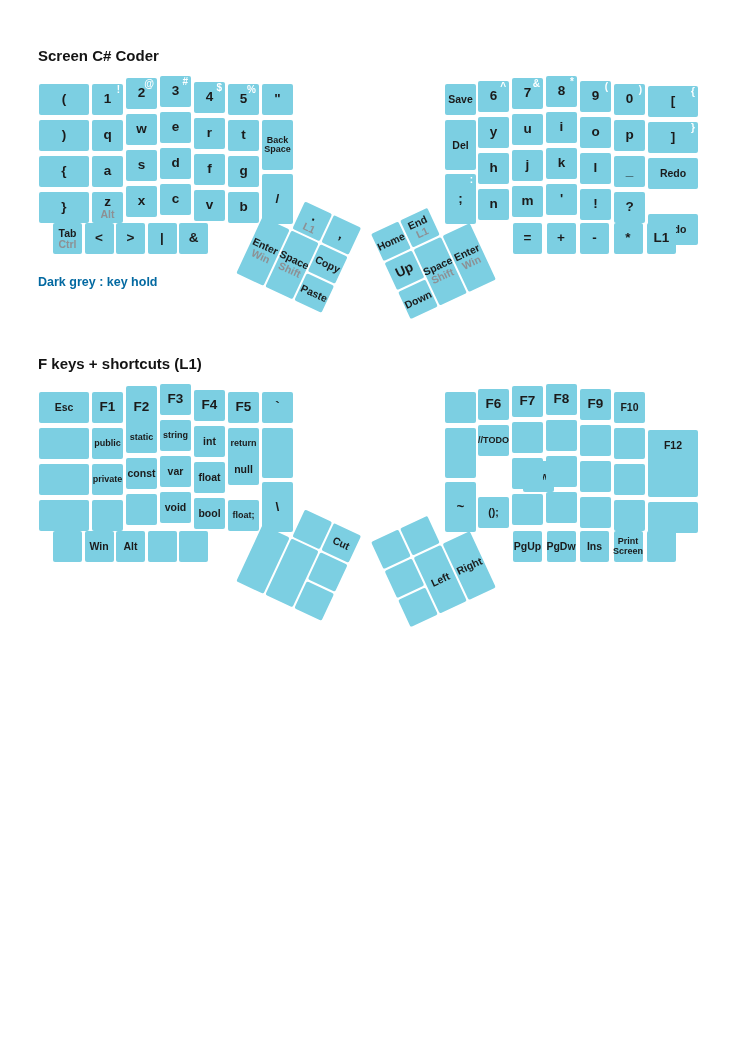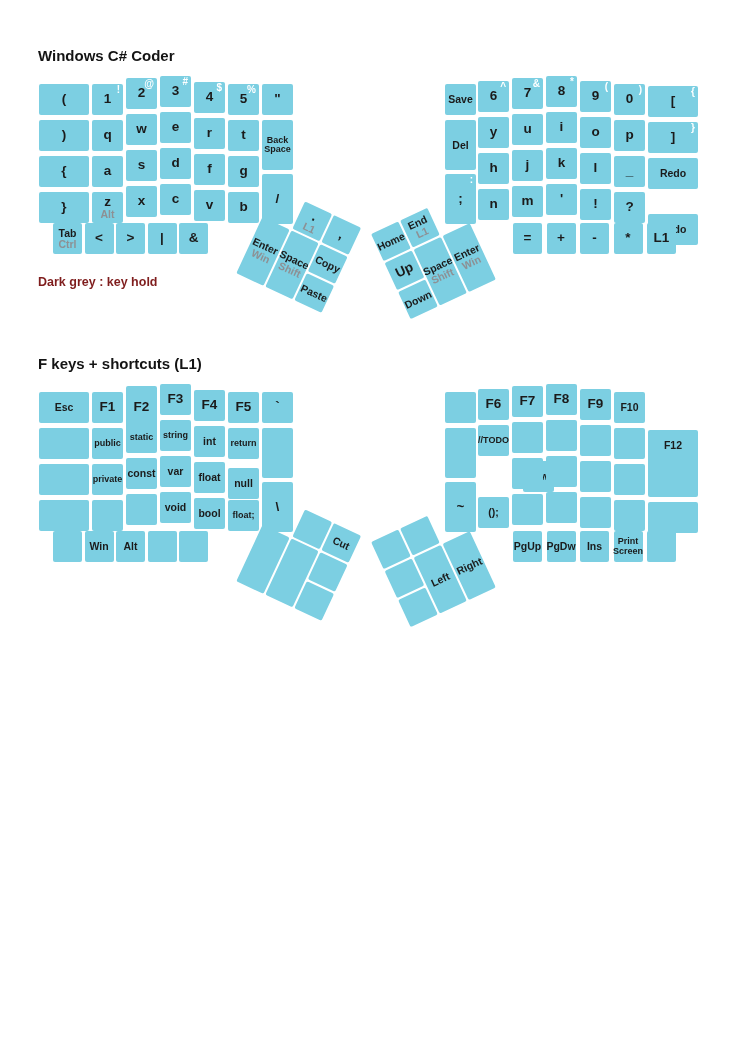--- a/index.html
+++ b/index.html
@@ -2,21 +2,21 @@
 <html style="--key-color: #7ccfe2; --hold-color: #8d9094; --sup-color: #ffffff;"><head>
 <meta charset="utf-8">
 <style>
   html,body{margin:0;padding:0;}
   body{
     width:736px;height:1041px;background:#ffffff;position:relative;
     font-family:"Liberation Sans",sans-serif;overflow:hidden;
   }
   .stage{position:absolute;left:0;top:0;width:736px;height:1041px;}
   .title{position:absolute;font-weight:700;font-size:15px;color:#141414;white-space:nowrap;}
-  .note{position:absolute;font-weight:700;font-size:12.5px;color:#7f1d1d;white-space:nowrap;}
+  .note{position:absolute;font-weight:700;font-size:12.5px;color:#0369a1;white-space:nowrap;}
   .key{
     position:absolute;background:var(--key-color,#7ccfe2);border-radius:2px;
     display:flex;flex-direction:column;align-items:center;justify-content:center;
     text-align:center;color:#1b1b1b;font-weight:700;line-height:1.04;
     box-sizing:border-box;padding:1px;
   }
   .key .klabel{display:block;white-space:normal;word-break:normal;}
   .fs-lg .klabel{font-size:13.5px;}
   .fs-md .klabel{font-size:10.5px;}
   .fs-sm .klabel{font-size:9px;}
@@ -24,21 +24,21 @@
     position:absolute;top:0px;right:3px;color:var(--sup-color,#ffffff);
     font-size:10px;font-weight:700;line-height:1.1;
   }
   .key .hold{color:var(--hold-color,#8d9094);font-size:10.5px;font-weight:700;}
   .thumb{position:absolute;width:94px;height:94px;transform-origin:0 0;}
 </style>
 </head>
 <body>
 
 <div class="stage" id="stage">
-  <div class="title" style="left:38px;top:47px;">Windows C# Coder</div>
+  <div class="title" style="left:38px;top:47px;">Screen C# Coder</div>
   <div class="note" style="left:38px;top:275px;">Dark grey : key hold</div>
   <div class="title" style="left:38px;top:355px;">F keys + shortcuts (L1)</div>
 <div class="thumb" style="left: 276px; top: 188px; transform: rotate(25deg);">
       <div class="key fs-lg" style="left: 32px; top: 0px; width: 30px; height: 30px;">
         <span class="klabel">.</span>
         <span class="hold">L1</span>
       </div>
       <div class="key fs-lg" style="left: 64px; top: 0px; width: 30px; height: 30px;">
         <span class="klabel">,</span>
       </div>
@@ -386,21 +386,21 @@
     </div>
     <div class="key fs-md" style="left: 194px; top: 498px; width: 31px; height: 31px;">
       <span class="klabel">bool</span>
     </div>
     <div class="key fs-lg" style="left: 228px; top: 392px; width: 31px; height: 31px;">
       <span class="klabel">F5</span>
     </div>
     <div class="key fs-sm" style="left: 228px; top: 428px; width: 31px; height: 31px;">
       <span class="klabel">return</span>
     </div>
-    <div class="key fs-md" style="left: 228px; top: 468px; width: 31px; height: 31px; text-align: right;">
+    <div class="key fs-md" style="left: 228px; top: 454px; width: 31px; height: 31px; text-align: right;">
       <span class="klabel">null</span>
     </div>
     <div class="key fs-sm" style="left: 228px; top: 500px; width: 31px; height: 31px;">
       <span class="klabel">float;</span>
     </div>
     <div class="key fs-lg" style="left: 262px; top: 392px; width: 31px; height: 31px;">
       <span class="klabel">`</span>
     </div>
     <div class="key fs-lg" style="left: 262px; top: 428px; width: 31px; height: 50px;">
       <span class="klabel"></span>

